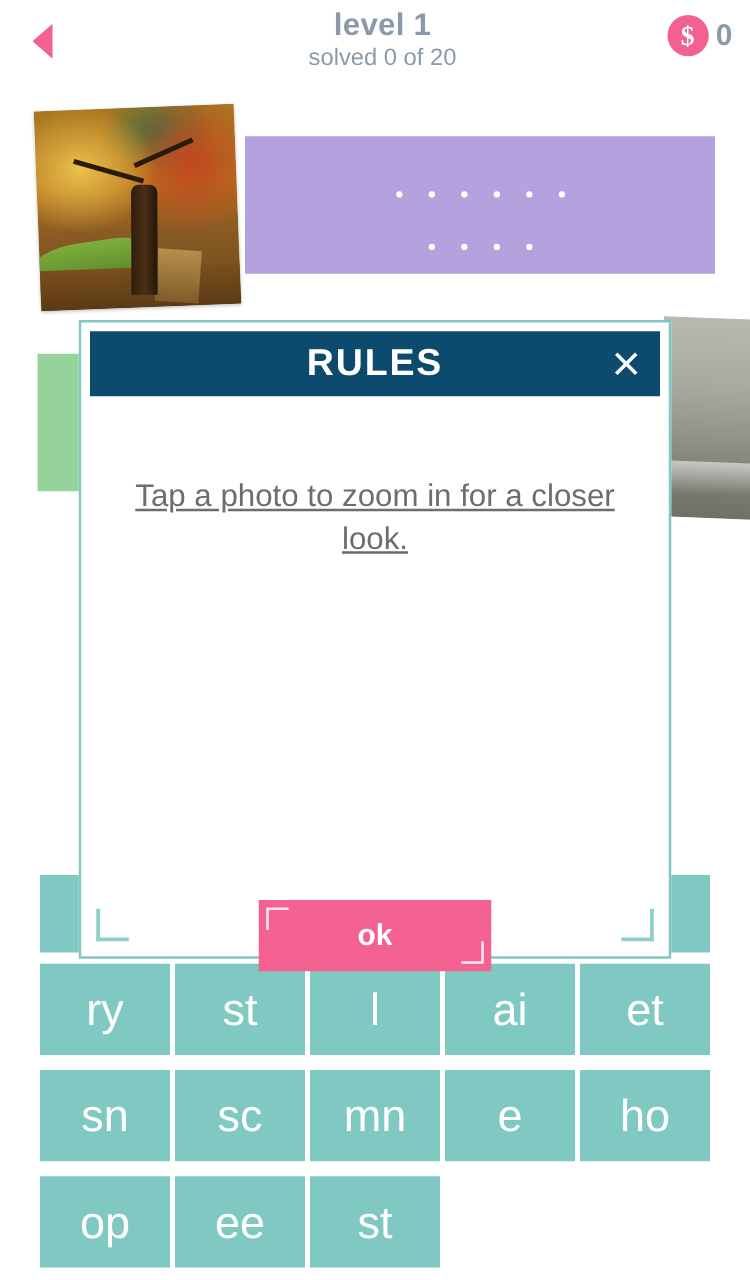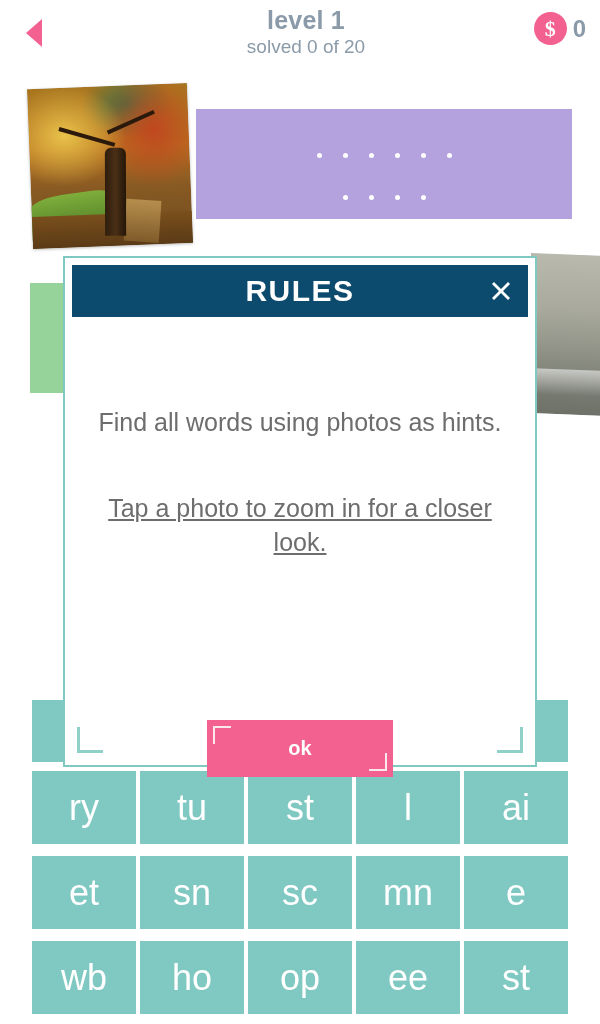--- a/index.html
+++ b/index.html
@@ -313,21 +313,21 @@
     position: relative;
     width: 186px; height: 57px;
     background: #f2618f;
     display: flex;
     align-items: center;
     justify-content: center;
     cursor: pointer;
   }
   #ok-label {
     color: #ffffff;
-    font-size: 20px;
+    font-size: 24px;
     font-weight: bold;
   }
   .okc {
     position: absolute;
     width: 18px; height: 18px;
     border: 2px solid rgba(255,255,255,0.85);
   }
   .okc.tl { left: 6px; top: 6px; border-right: none; border-bottom: none; }
   .okc.br { right: 6px; bottom: 6px; border-left: none; border-top: none; }
 
@@ -397,48 +397,45 @@
       <div class="foam"></div>
     </div>
   </div>
 
   <div id="answer-bar">
     <div id="answer-text"></div>
   </div>
 
   <div id="tile-grid">
       <div class="tile">ry</div>
-      <div class="tile">tu</div>
       <div class="tile">st</div>
       <div class="tile">l</div>
       <div class="tile">ai</div>
       <div class="tile">et</div>
       <div class="tile">sn</div>
       <div class="tile">sc</div>
       <div class="tile">mn</div>
       <div class="tile">e</div>
-      <div class="tile">wb</div>
       <div class="tile">ho</div>
       <div class="tile">op</div>
       <div class="tile">ee</div>
       <div class="tile">st</div>
     </div>
 
   <div id="rules-dialog">
     <div id="dialog-header">
       <div id="dialog-title">RULES</div>
       <div id="close-button">
         <svg width="34" height="34" viewBox="0 0 34 34">
           <path d="M8 10 L10 8 L17 15 L24 8 L26 10 L19 17 L26 24 L24 26 L17 19 L10 26 L8 24 L15 17 Z" fill="#ffffff"></path>
         </svg>
       </div>
     </div>
 
     <div id="dialog-body">
-      <div class="rule-paragraph" id="rule-para-1">Find all words using photos as hints.</div>
       <div class="rule-paragraph" id="rule-para-2">Tap a photo to zoom in for a closer look.</div>
 
       <div id="ok-button-wrap">
         <div id="ok-button">
           <span class="okc tl"></span>
           <span class="okc br"></span>
           <span id="ok-label">ok</span>
         </div>
       </div>
     </div>

